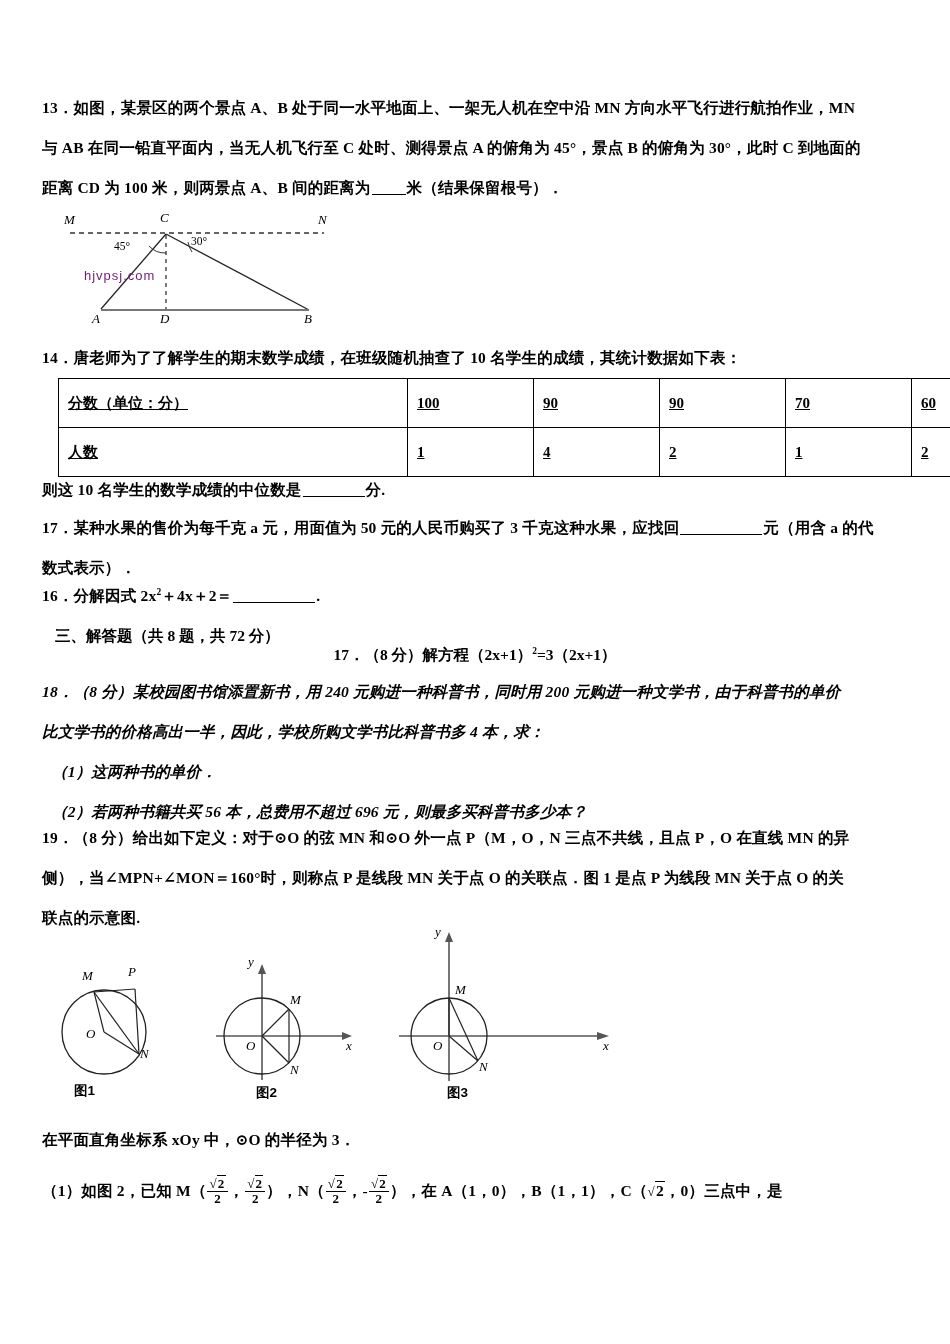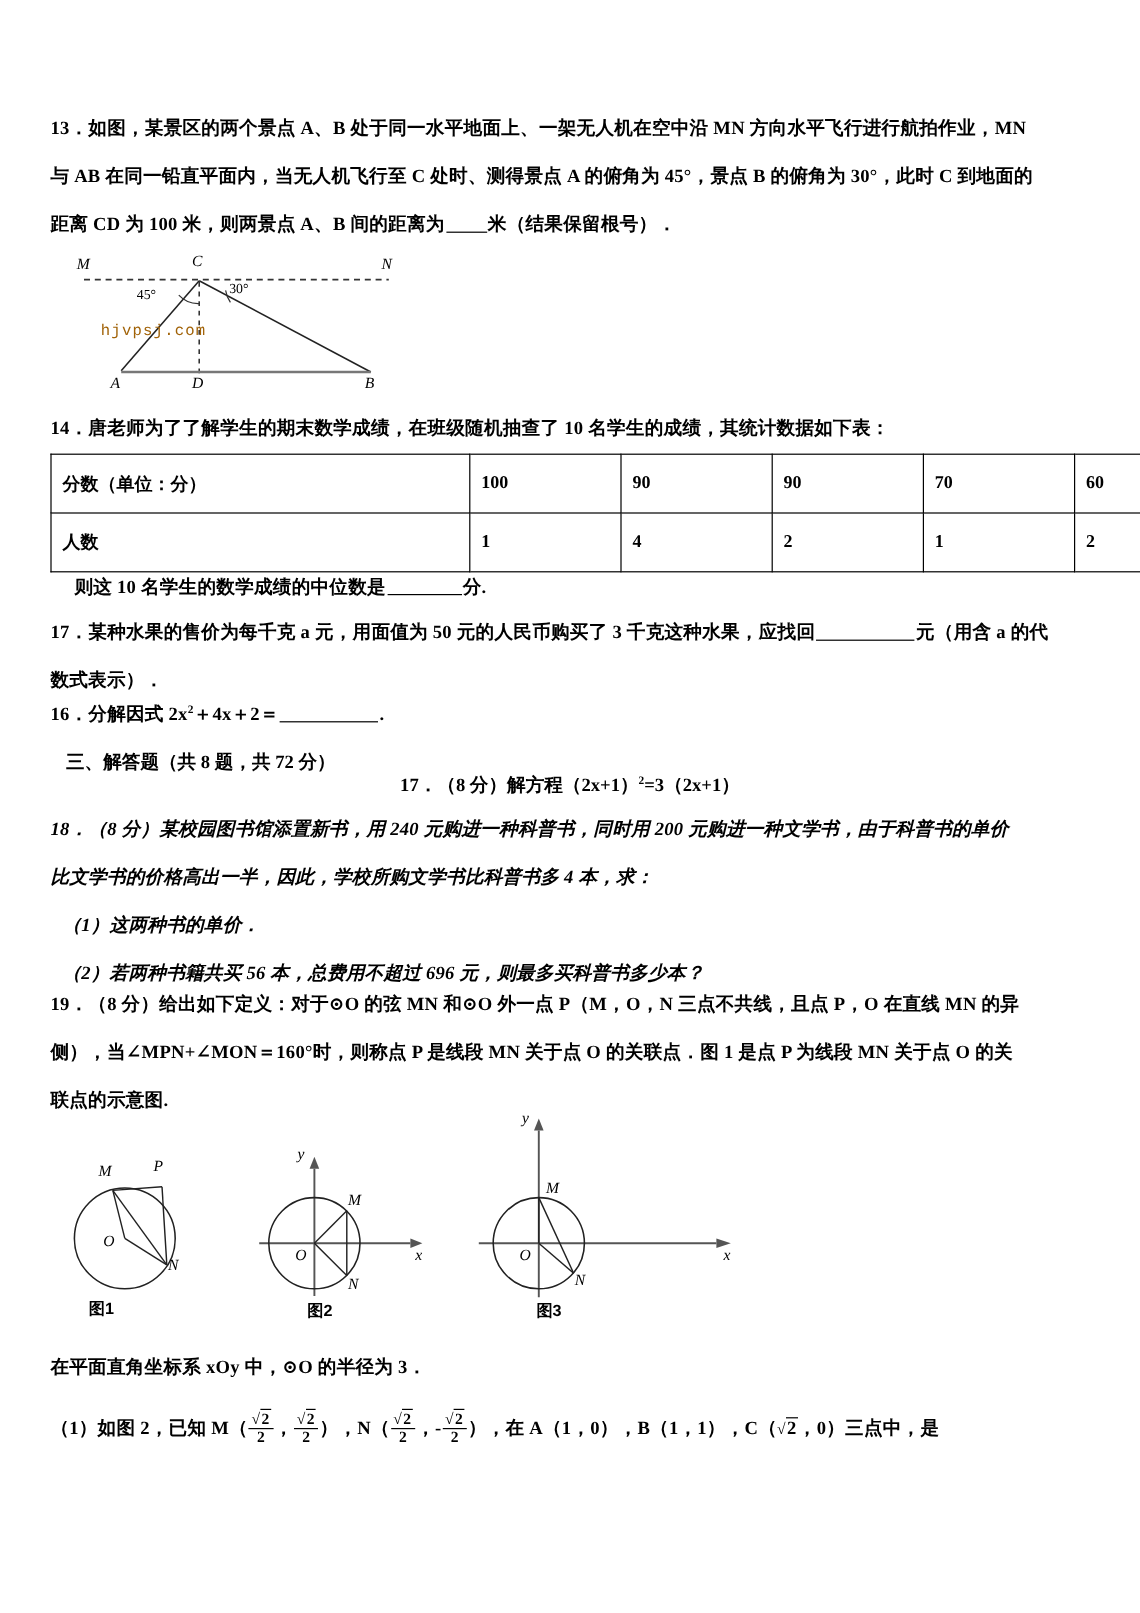--- a/index.html
+++ b/index.html
@@ -70,23 +70,23 @@
     top:-1px;
   }
   .frac .num{display:block;padding:0 2px;border-bottom:1.3px solid #000;}
   .frac .den{display:block;padding:0 2px;}
   .sqrt{white-space:nowrap;}
   .sqrt .rad{font-size:13px;}
   .sqrt .bar{border-top:1.2px solid #000;padding:0 1px;}
   .lastline{ line-height:46px; }
   .wm{
     position:absolute;
-    color:#a16207;
+    color:#701a75;
     font-size:13px;
-    font-family:Liberation Mono, monospace;
+    font-family:Liberation Sans, sans-serif;
     letter-spacing:1px;
     pointer-events:none;
   }
 </style>
 </head>
 <body>
 
 <div class="page">
 
   <div style="position:absolute;left:0;top:88px;width:866px;">
@@ -121,21 +121,21 @@
     <div style="position:absolute;left:36px;top:105px;font-style:italic;font-size:13px;">A</div>
     <div style="position:absolute;left:104px;top:105px;font-style:italic;font-size:13px;">D</div>
     <div style="position:absolute;left:248px;top:105px;font-style:italic;font-size:13px;">B</div>
     <div class="wm" style="left:28px;top:62px;">hjvpsj.com</div>
   </div>
 
   <div style="position:absolute;left:0;top:338px;width:866px;">
     <div class="line wrap">14．唐老师为了了解学生的期末数学成绩，在班级随机抽查了 10 名学生的成绩，其统计数据如下表：</div>
   </div>
 
-  <div style="position:absolute;left:0;top:372px;width:866px;">
+  <div style="position:absolute;left:16px;top:372px;width:866px;text-decoration:underline;">
     <table class="stats">
       <tbody>
           <tr>
         <td class="label-col">分数（单位：分）</td>
         <td class="data-col">100</td>
         <td class="data-col">90</td>
         <td class="data-col">90</td>
         <td class="data-col">70</td>
         <td class="data-col">60</td>
       </tr>
@@ -144,21 +144,21 @@
         <td class="data-col">1</td>
         <td class="data-col">4</td>
         <td class="data-col">2</td>
         <td class="data-col">1</td>
         <td class="data-col">2</td>
       </tr>
     </tbody>
       </table>
   </div>
 
-  <div style="position:absolute;left:0;top:470px;width:866px;margin-left:20px;">
+  <div style="position:absolute;left:0;top:470px;width:866px;">
     <div class="line">
       <span>则这 10 名学生的数学成绩的中位数是</span><span class="blank-m"></span><span>分.</span>
     </div>
   </div>
 
   <div style="position:absolute;left:0;top:508px;width:866px;">
     <div class="line">
       <span>17．某种水果的售价为每千克 a 元，用面值为 50 元的人民币购买了 3 千克这种水果，应找回</span><span class="blank-l"></span><span>元（用含 a 的代</span>
     </div>
     <div class="line">数式表示）．</div>

